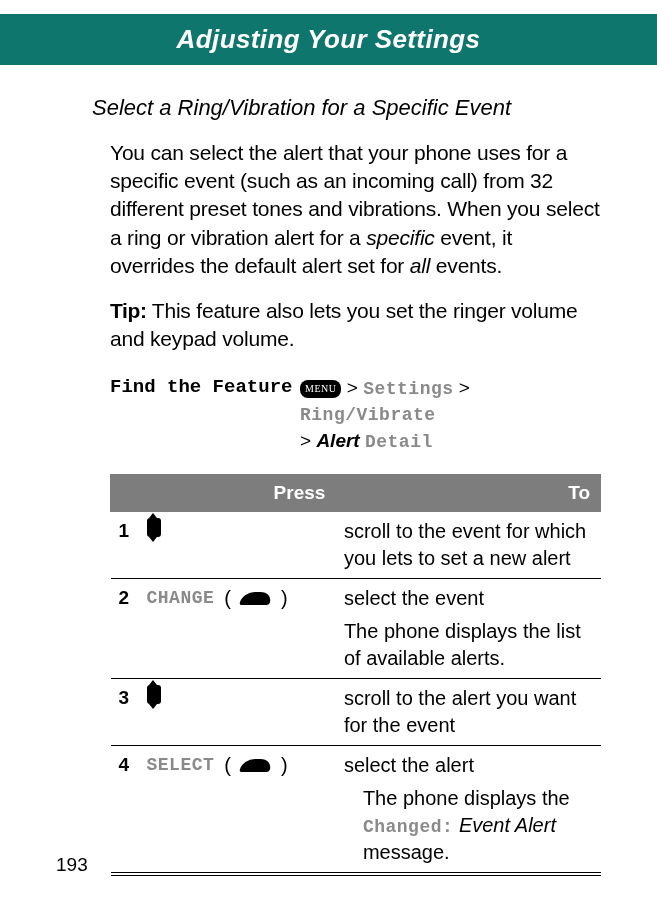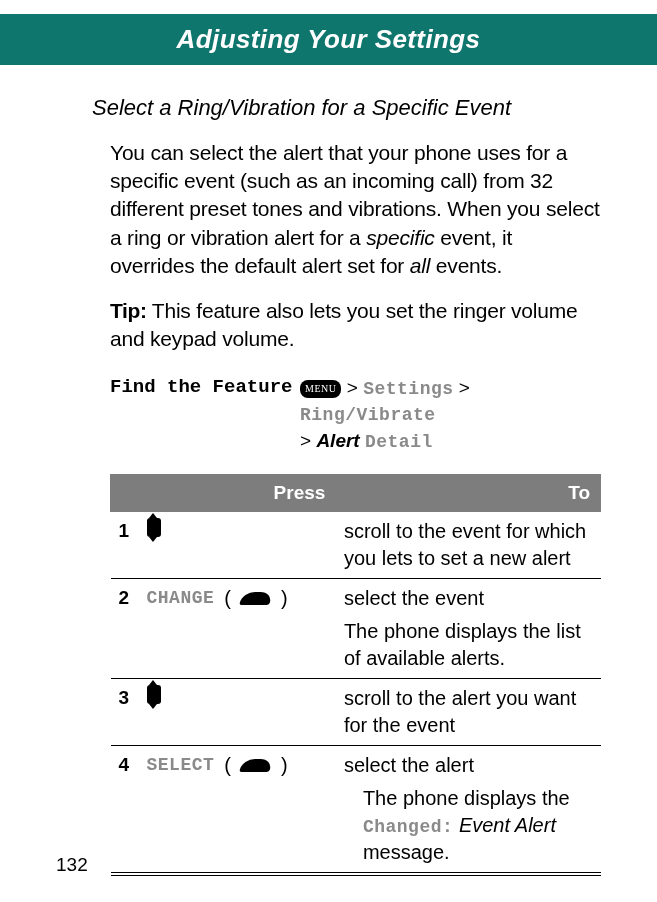--- a/index.html
+++ b/index.html
@@ -250,13 +250,13 @@
           <td>
             <div>select the alert</div>
             <div style="margin-top: 6px; margin-left: 19px;">The phone displays the <span class="ui-path">Changed:</span> <i>Event Alert</i> message.</div>
           </td>
         </tr>
       </tbody>
   </table>
 
 </div>
 
-<div class="page-num">132</div>
+<div class="page-num">193</div>
 
 </body></html>

